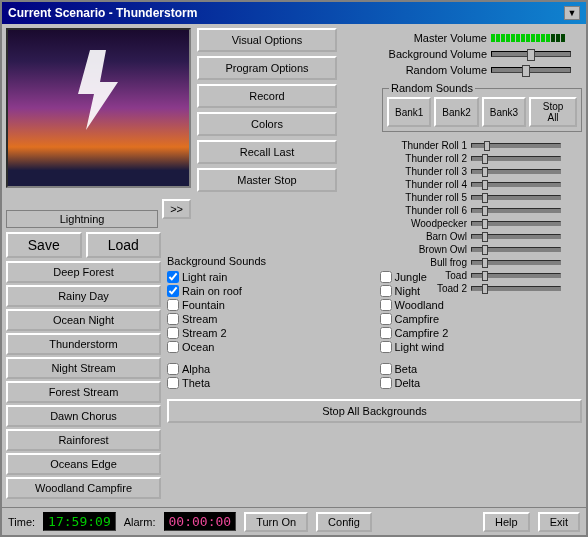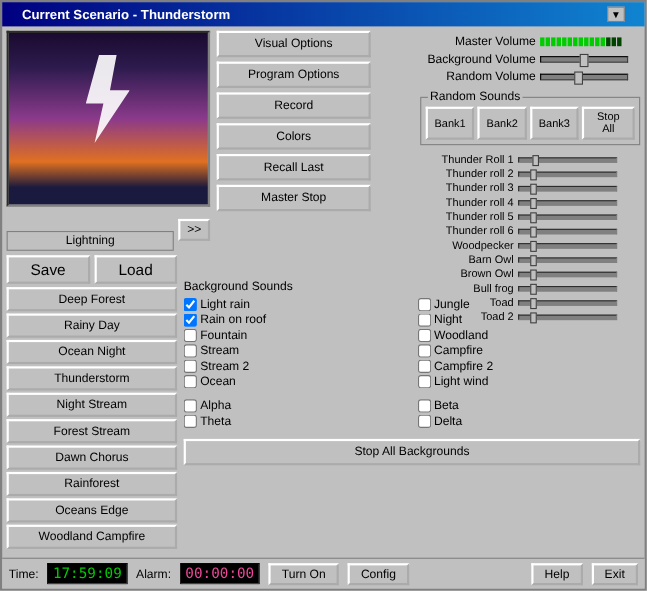--- a/index.html
+++ b/index.html
@@ -15,21 +15,21 @@
       width: 588px;
       height: 537px;
       background: #c0c0c0;
       border: 2px solid #808080;
       display: flex;
       flex-direction: column;
     }
     .title-bar {
       background: linear-gradient(to right, #000080, #1084d0);
       color: white;
-      padding: 3px 18px;
+      padding: 3px 6px;
       display: flex;
       align-items: center;
       justify-content: space-between;
       height: 22px;
       flex-shrink: 0;
     }
     .title-bar-text { font-size: 12px; font-weight: bold; }
     .title-bar-controls button {
       background: #c0c0c0;
       border: 1px solid #808080;

